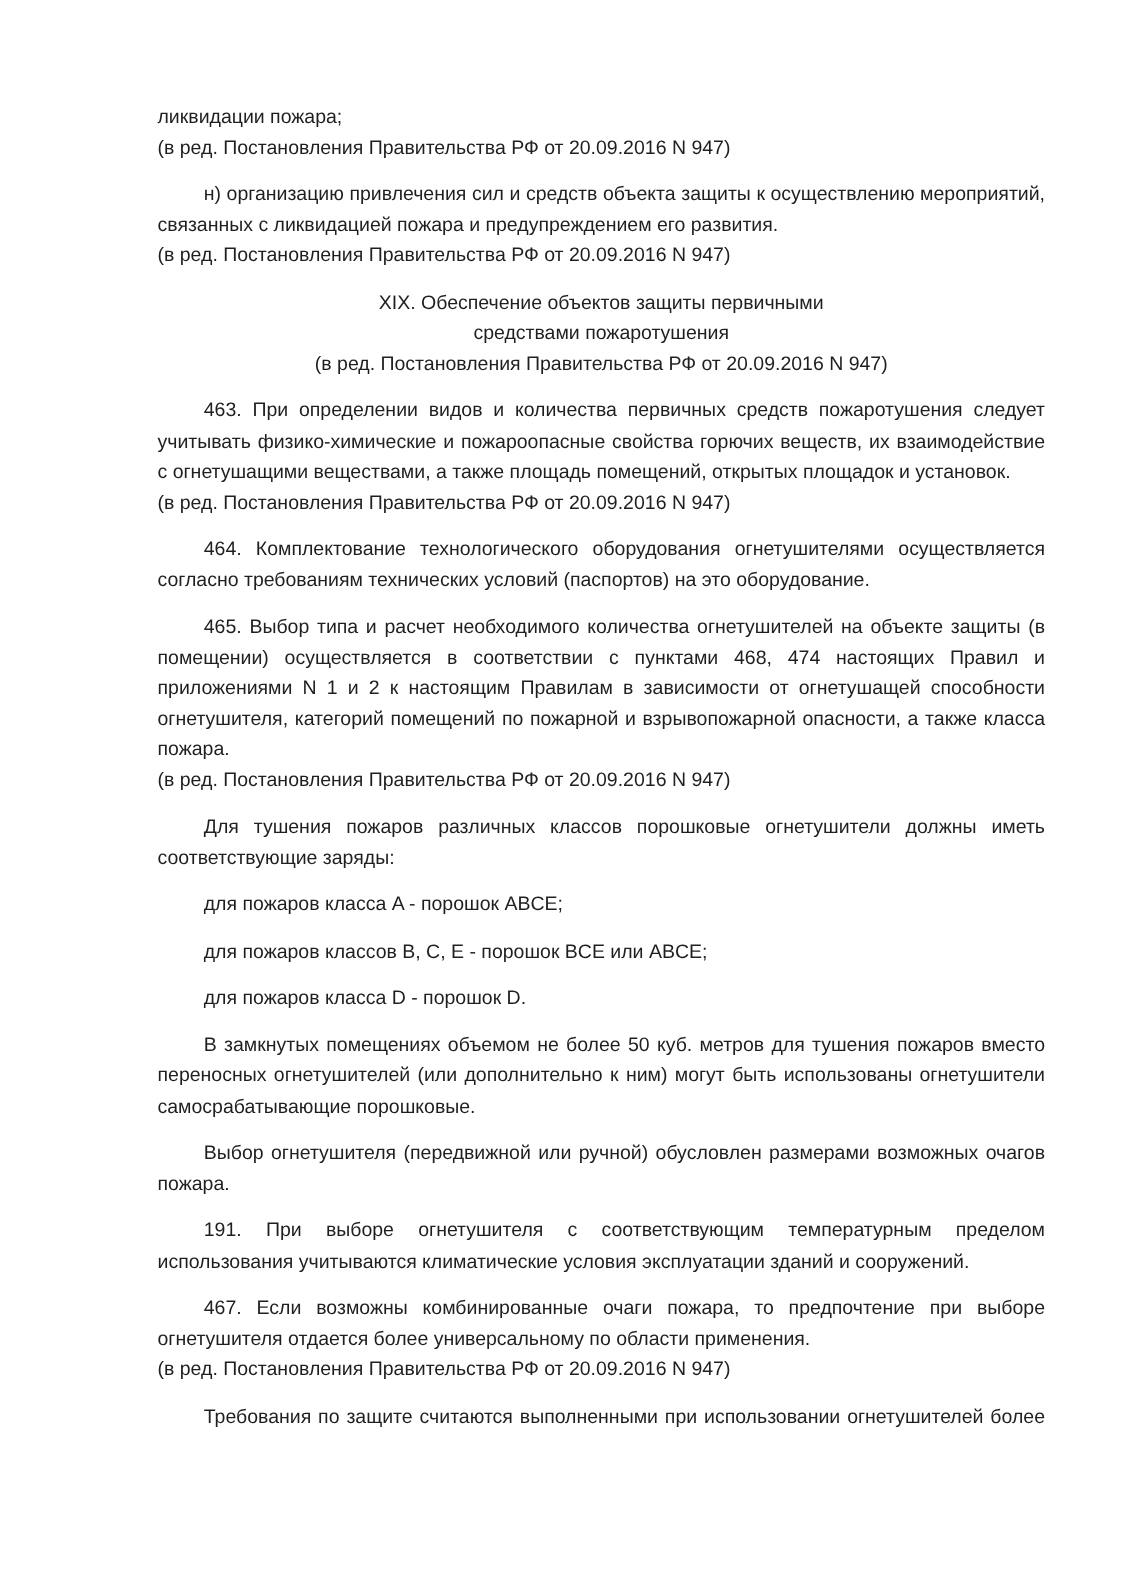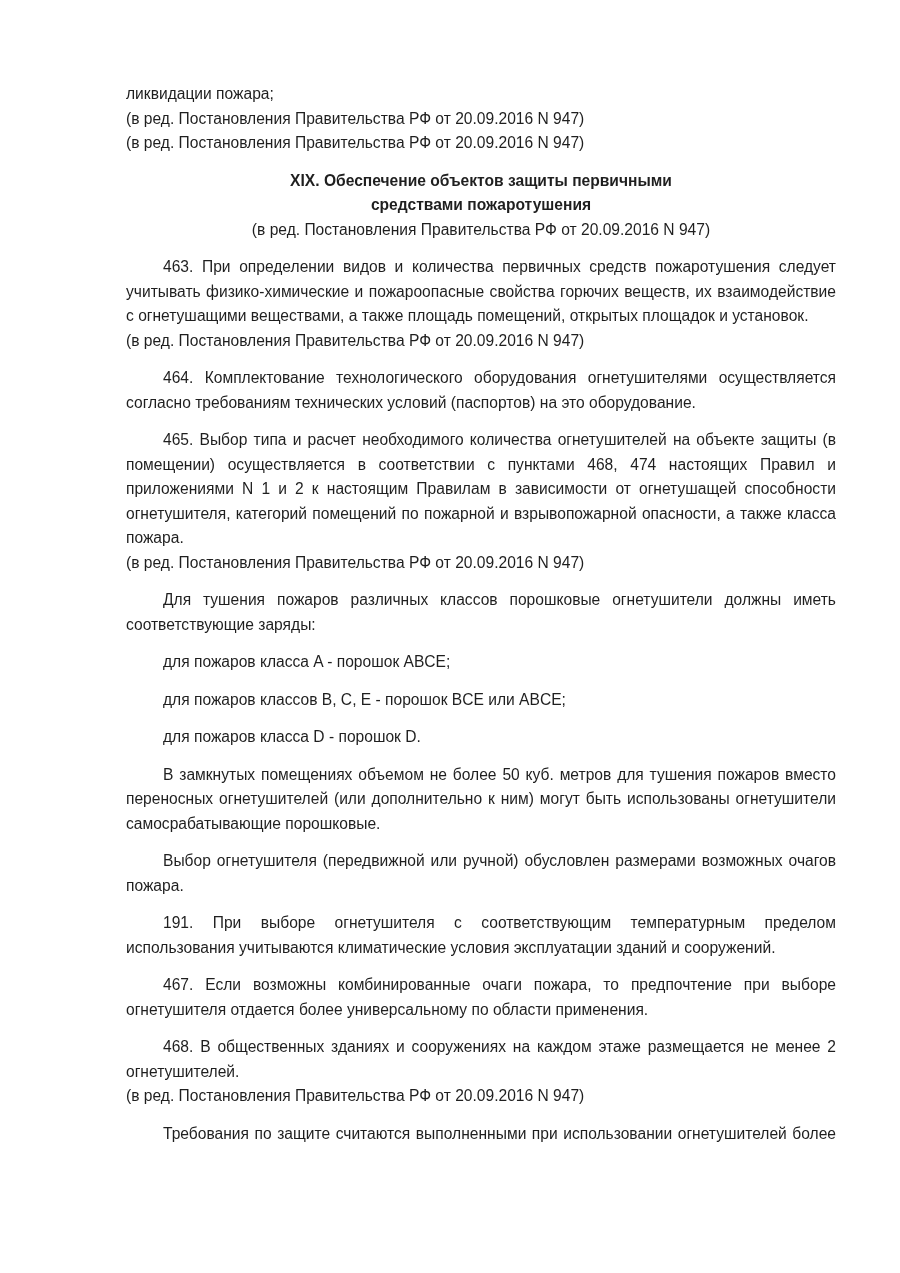--- a/index.html
+++ b/index.html
@@ -32,41 +32,41 @@
     text-align: justify;
     text-indent: 37px;
   }
   .stretch {
     text-align-last: justify;
   }
   .ed {
     text-align: left;
   }
   .center { text-align: center; }
-  .bold { font-weight: bold; }
+  .bold { font-weight: normal; }
 </style>
 </head>
 <body>
 
 <div class="page">
   <p class="ed">ликвидации пожара;</p>
   <p class="ed">(в ред. Постановления Правительства РФ от 20.09.2016 N 947)</p>
+  <p class="body-p gap">н) организацию привлечения сил и средств объекта защиты к осуществлению мероприятий, связанных с ликвидацией пожара и предупреждением его развития.</p>
   <p class="ed">(в ред. Постановления Правительства РФ от 20.09.2016 N 947)</p>
   <p class="center bold gap">XIX. Обеспечение объектов защиты первичными</p>
   <p class="center bold">средствами пожаротушения</p>
   <p class="center">(в ред. Постановления Правительства РФ от 20.09.2016 N 947)</p>
   <p class="body-p gap">463. При определении видов и количества первичных средств пожаротушения следует учитывать физико-химические и пожароопасные свойства горючих веществ, их взаимодействие с огнетушащими веществами, а также площадь помещений, открытых площадок и установок.</p>
   <p class="ed">(в ред. Постановления Правительства РФ от 20.09.2016 N 947)</p>
   <p class="body-p gap">464. Комплектование технологического оборудования огнетушителями осуществляется согласно требованиям технических условий (паспортов) на это оборудование.</p>
   <p class="body-p gap">465. Выбор типа и расчет необходимого количества огнетушителей на объекте защиты (в помещении) осуществляется в соответствии с пунктами 468, 474 настоящих Правил и приложениями N 1 и 2 к настоящим Правилам в зависимости от огнетушащей способности огнетушителя, категорий помещений по пожарной и взрывопожарной опасности, а также класса пожара.</p>
   <p class="ed">(в ред. Постановления Правительства РФ от 20.09.2016 N 947)</p>
   <p class="body-p gap">Для тушения пожаров различных классов порошковые огнетушители должны иметь соответствующие заряды:</p>
   <p class="body-p gap">для пожаров класса A - порошок ABCE;</p>
   <p class="body-p gap">для пожаров классов B, C, E - порошок BCE или ABCE;</p>
   <p class="body-p gap">для пожаров класса D - порошок D.</p>
   <p class="body-p gap">В замкнутых помещениях объемом не более 50 куб. метров для тушения пожаров вместо переносных огнетушителей (или дополнительно к ним) могут быть использованы огнетушители самосрабатывающие порошковые.</p>
   <p class="body-p gap">Выбор огнетушителя (передвижной или ручной) обусловлен размерами возможных очагов пожара.</p>
   <p class="body-p gap">191. При выборе огнетушителя с соответствующим температурным пределом использования учитываются климатические условия эксплуатации зданий и сооружений.</p>
   <p class="body-p gap">467. Если возможны комбинированные очаги пожара, то предпочтение при выборе огнетушителя отдается более универсальному по области применения.</p>
-  <p class="body-p gap">468. В общественных зданиях и сооружениях на каждом этаже размещается не менее 2 огнетушителей.</p>
   <p class="ed">(в ред. Постановления Правительства РФ от 20.09.2016 N 947)</p>
   <p class="body-p stretch gap">Требования по защите считаются выполненными при использовании огнетушителей более</p>
 </div>
 
 </body></html>

